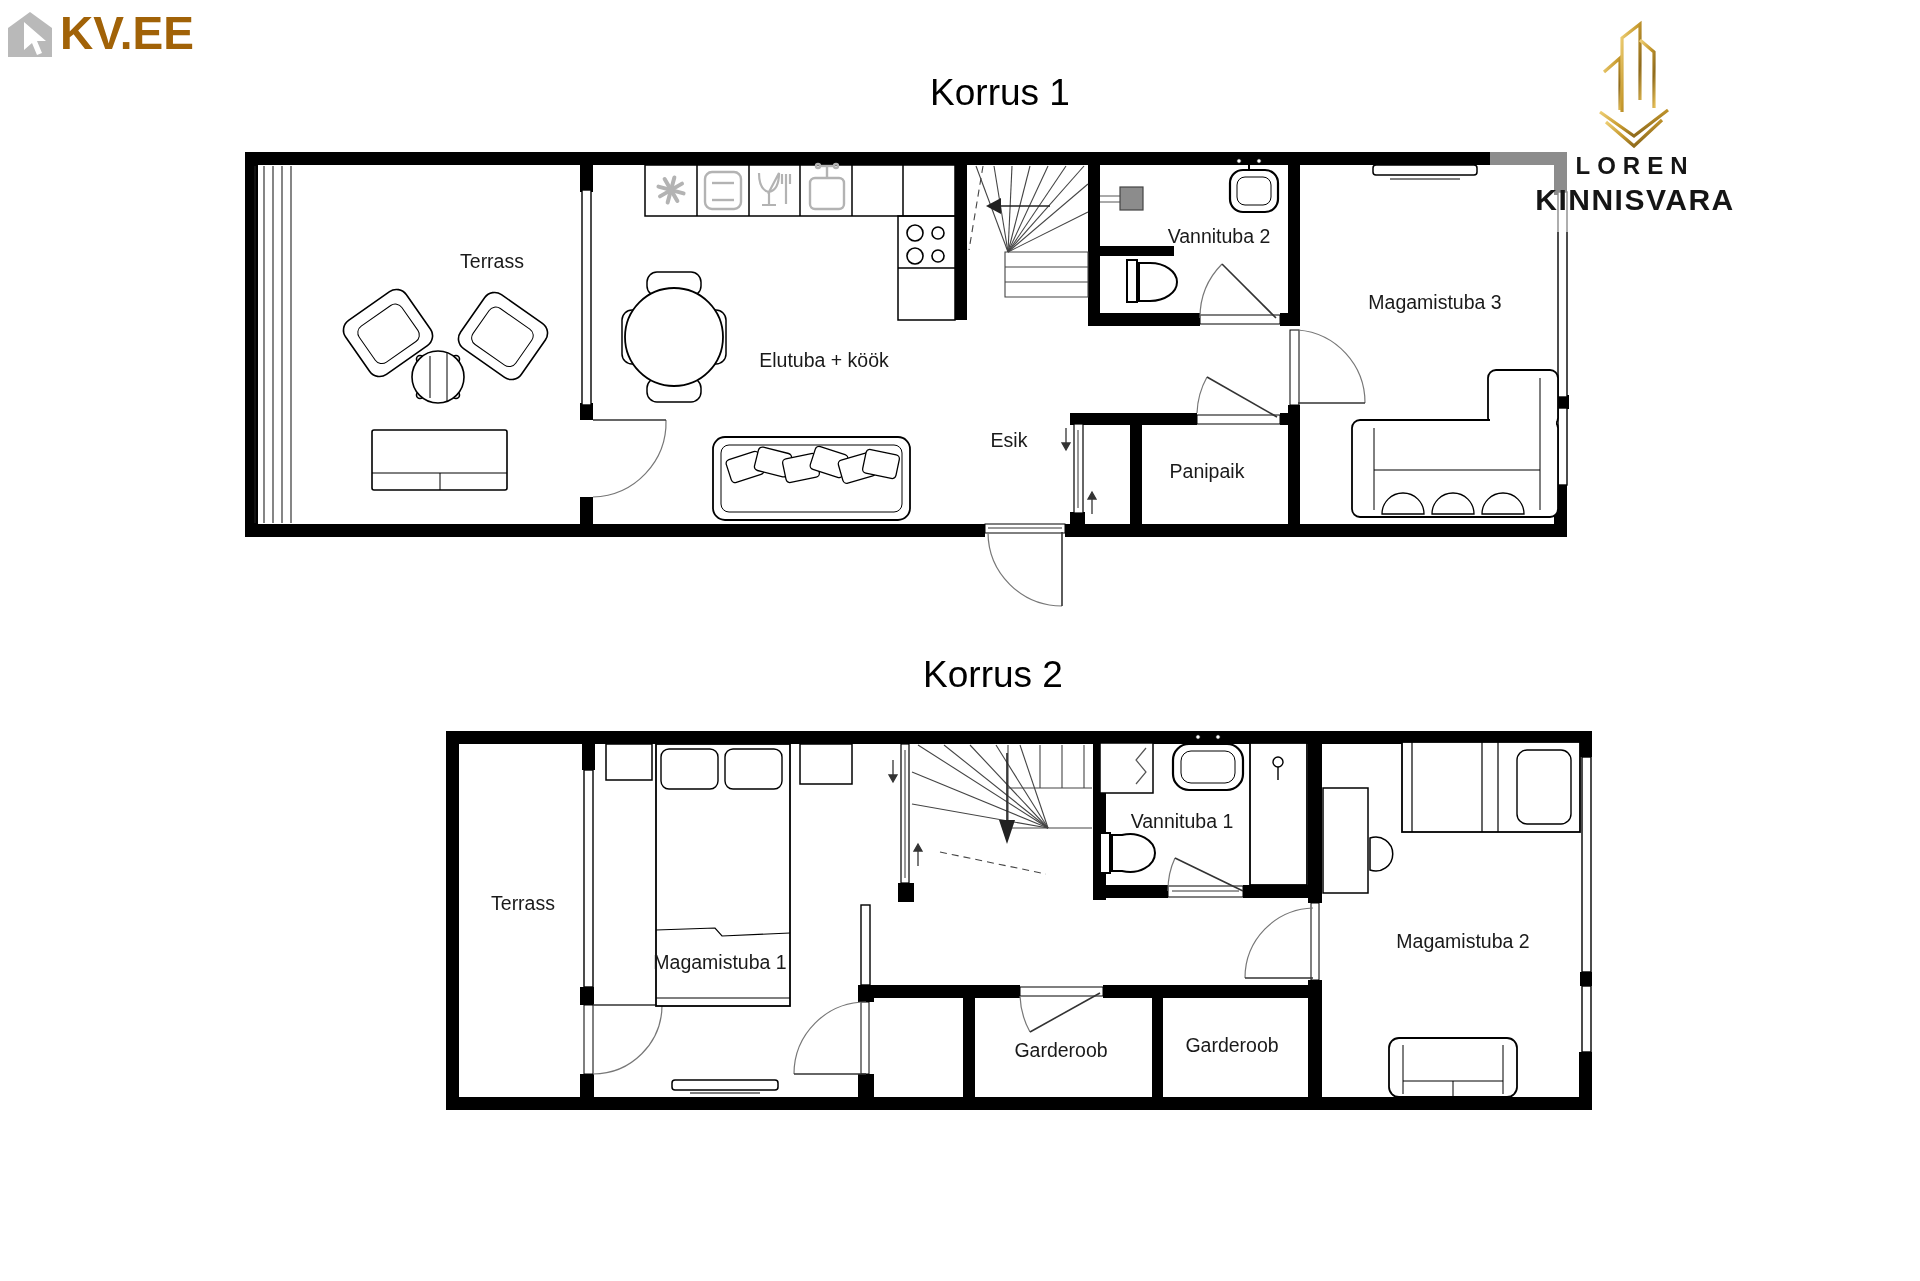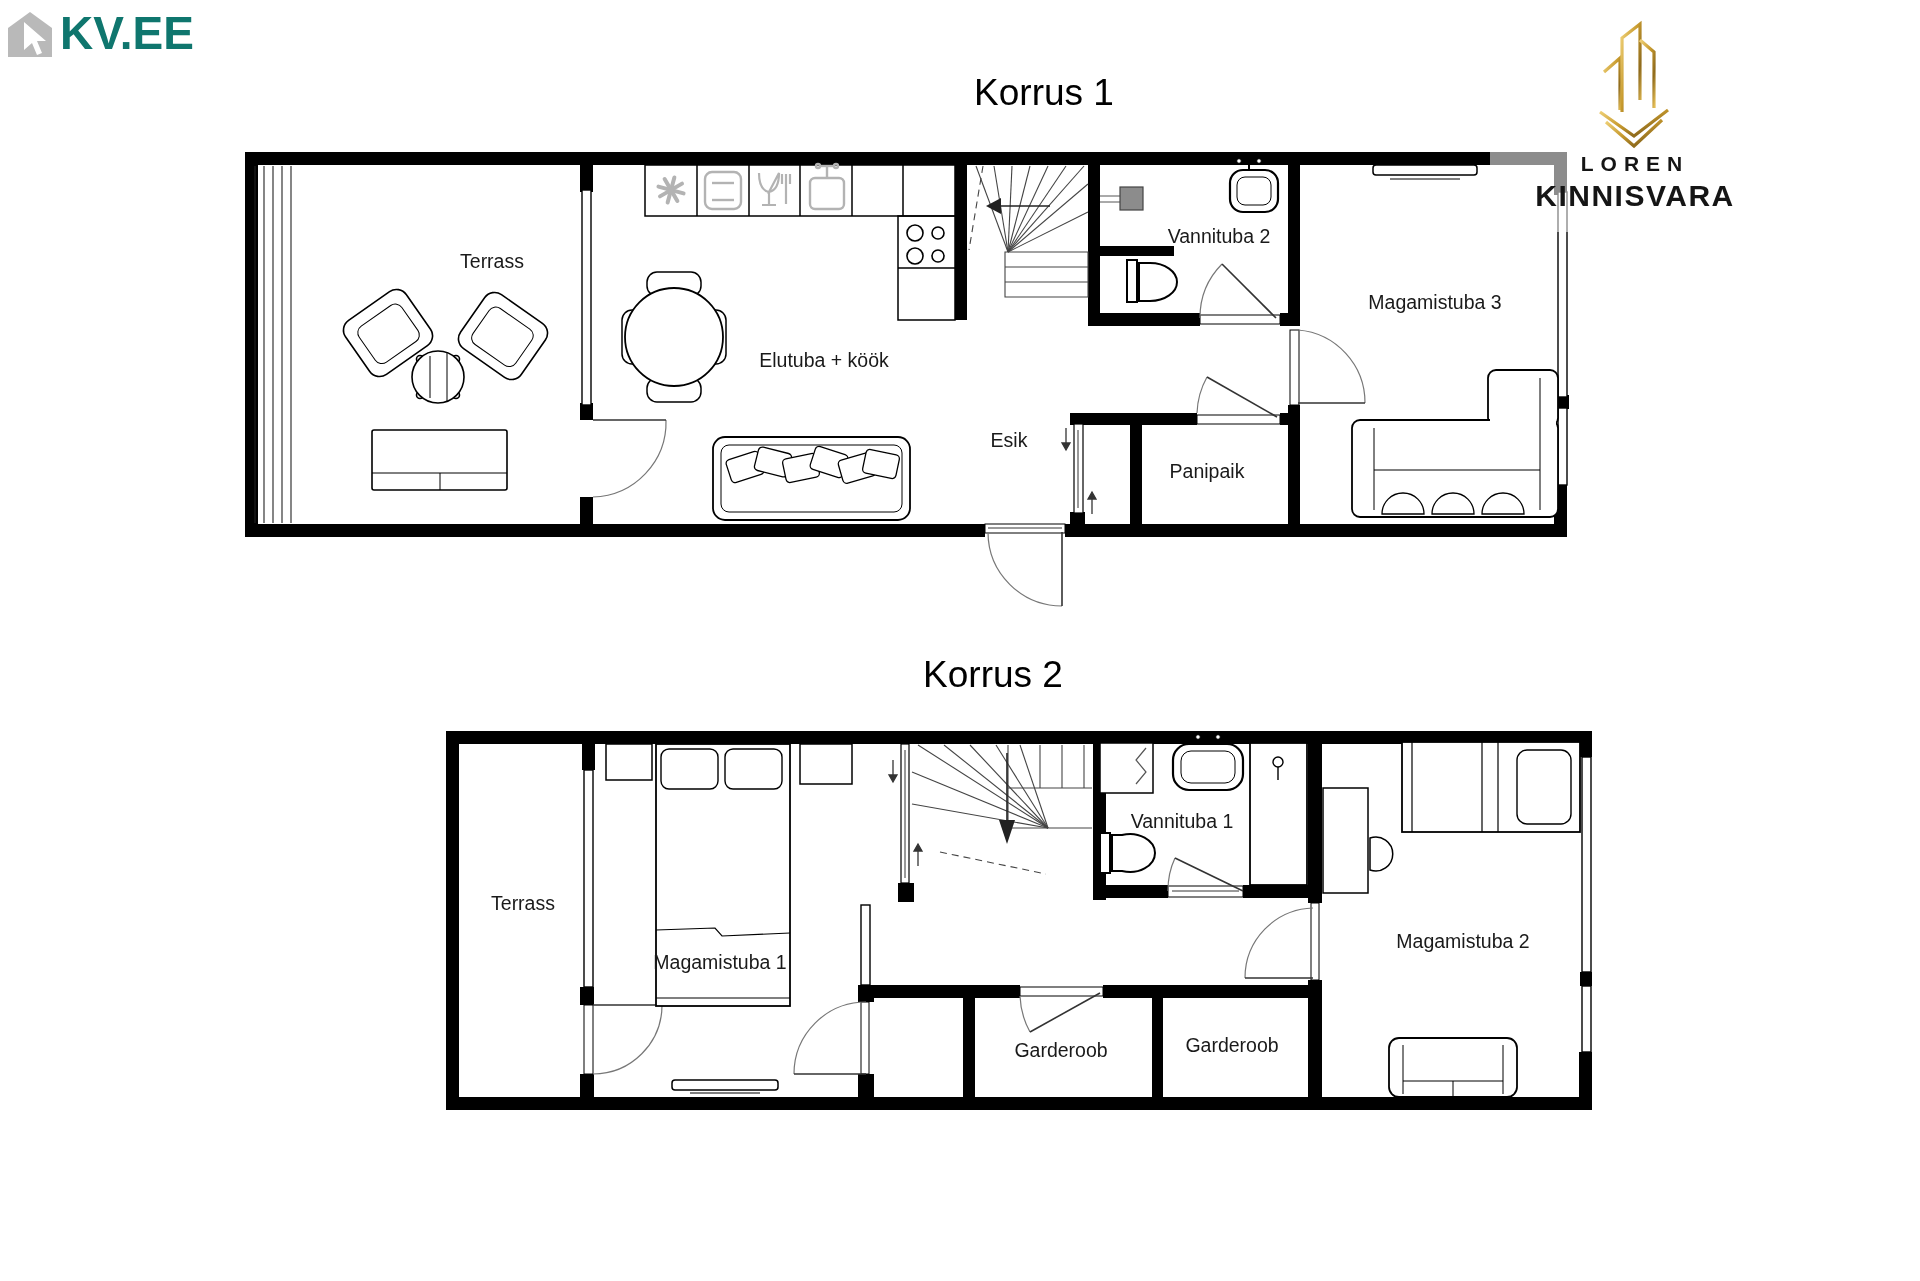--- a/index.html
+++ b/index.html
@@ -2,28 +2,28 @@
 <html><head>
 <meta charset="utf-8">
 <style>
   html,body{margin:0;padding:0;background:#fff;}
   .stage{position:relative;width:1920px;height:1281px;background:#fff;overflow:hidden;
          font-family:"Liberation Sans", sans-serif;}
   svg{display:block;}
   .plan{position:absolute;left:0;top:0;}
   .plan text{font-family:"Liberation Sans", sans-serif;font-size:19.5px;fill:#1a1a1a;text-anchor:middle;}
   .title{position:absolute;transform:translate(-50%,-50%);font-size:37px;color:#000;white-space:nowrap;}
-  .t1{left:1000px;top:93px;margin-left:44px;}
+  .t1{left:1000px;top:93px;}
   .t2{left:993px;top:675px;}
   .logo-overlay{position:absolute;left:1490px;top:0;width:305px;height:232px;background:rgba(255,255,255,0.55);}
   .kvee{position:absolute;left:6px;top:8px;display:flex;align-items:center;gap:6px;}
-  .kvee .kvtext{font-size:46px;font-weight:bold;color:#0f766e;letter-spacing:0px;line-height:1;}
+  .kvee .kvtext{font-size:46px;font-weight:bold;color:#a16207;letter-spacing:0px;line-height:1;}
   .loren{position:absolute;left:1490px;top:10px;width:290px;text-align:center;color:#151515;}
   .loren .bicon{margin:0 auto;display:block;}
-  .loren .l1{font-size:21px;font-weight:bold;letter-spacing:7px;margin-top:2px;}
+  .loren .l1{font-size:24px;font-weight:bold;letter-spacing:7px;margin-top:2px;}
   .loren .l2{font-size:30px;font-weight:bold;letter-spacing:1.5px;margin-top:3px;}
 </style>
 </head>
 <body>
 
 <div class="stage">
 
 <svg class="plan" width="1920" height="1281" viewBox="0 0 1920 1281">
 
   <g>

